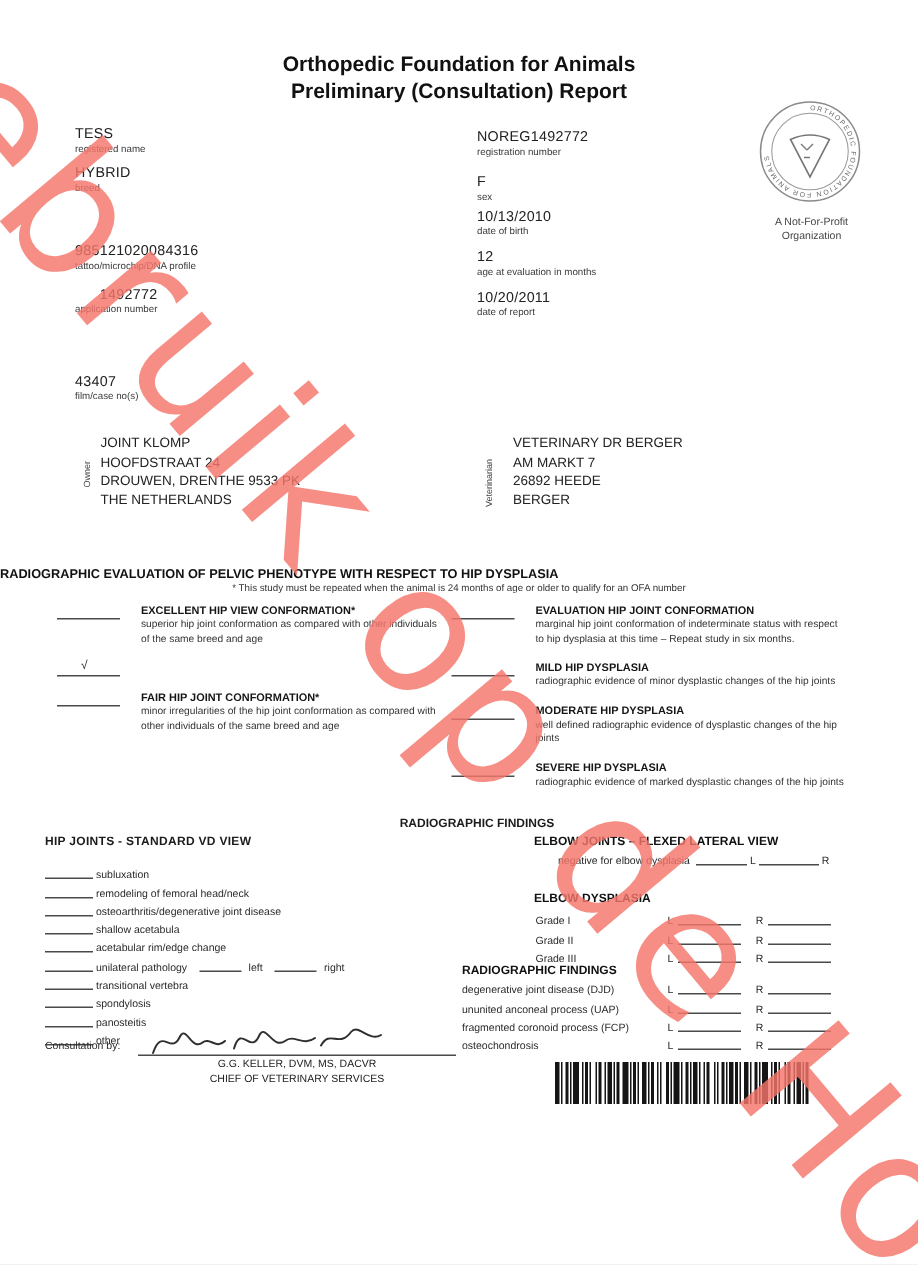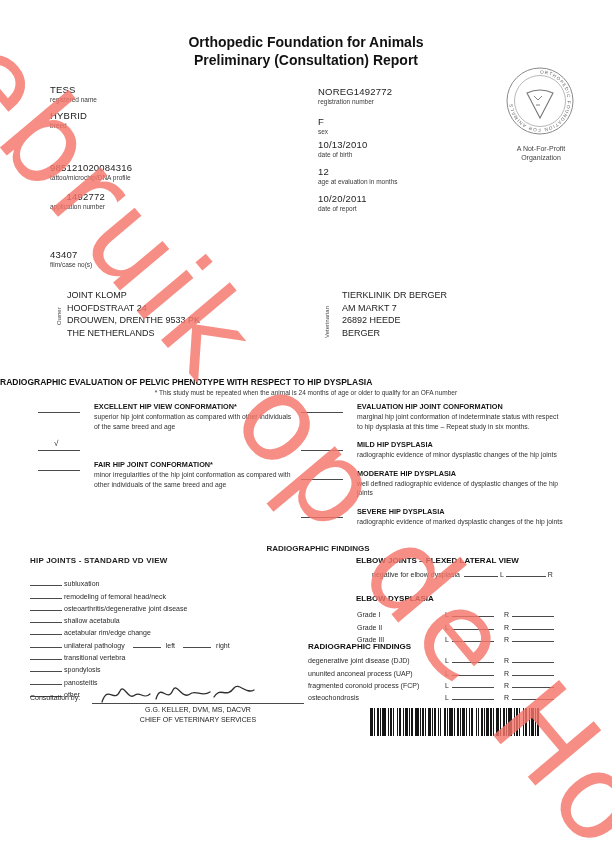--- a/index.html
+++ b/index.html
@@ -141,21 +141,21 @@
   <div class="vlabel" style="left:56px;top:325px;">Owner</div>
   <div class="abs addr" style="left:67px;top:289px;">
     <div>JOINT KLOMP</div>
     <div>HOOFDSTRAAT 24</div>
     <div>DROUWEN, DRENTHE  9533 PK</div>
     <div>THE NETHERLANDS</div>
   </div>
 
   <div class="vlabel" style="left:324px;top:338px;">Veterinarian</div>
   <div class="abs addr" style="left:342px;top:289px;">
-    <div>TIERKLINIK DR BERGER</div>
+    <div>VETERINARY DR BERGER</div>
     <div>AM MARKT 7</div>
     <div>26892 HEEDE</div>
     <div>BERGER</div>
   </div>
 
   <div class="abs eval-heading">RADIOGRAPHIC EVALUATION OF PELVIC PHENOTYPE WITH RESPECT TO HIP DYSPLASIA</div>
   <div class="abs eval-note">* This study must be repeated when the animal is 24 months of age or older to qualify for an OFA number</div>
   <div id="opts-left" class="opt-col" style="left:38px;top:402px;width:255px;">
       <div class="option">
         <span class="blank opt-blank"></span>

